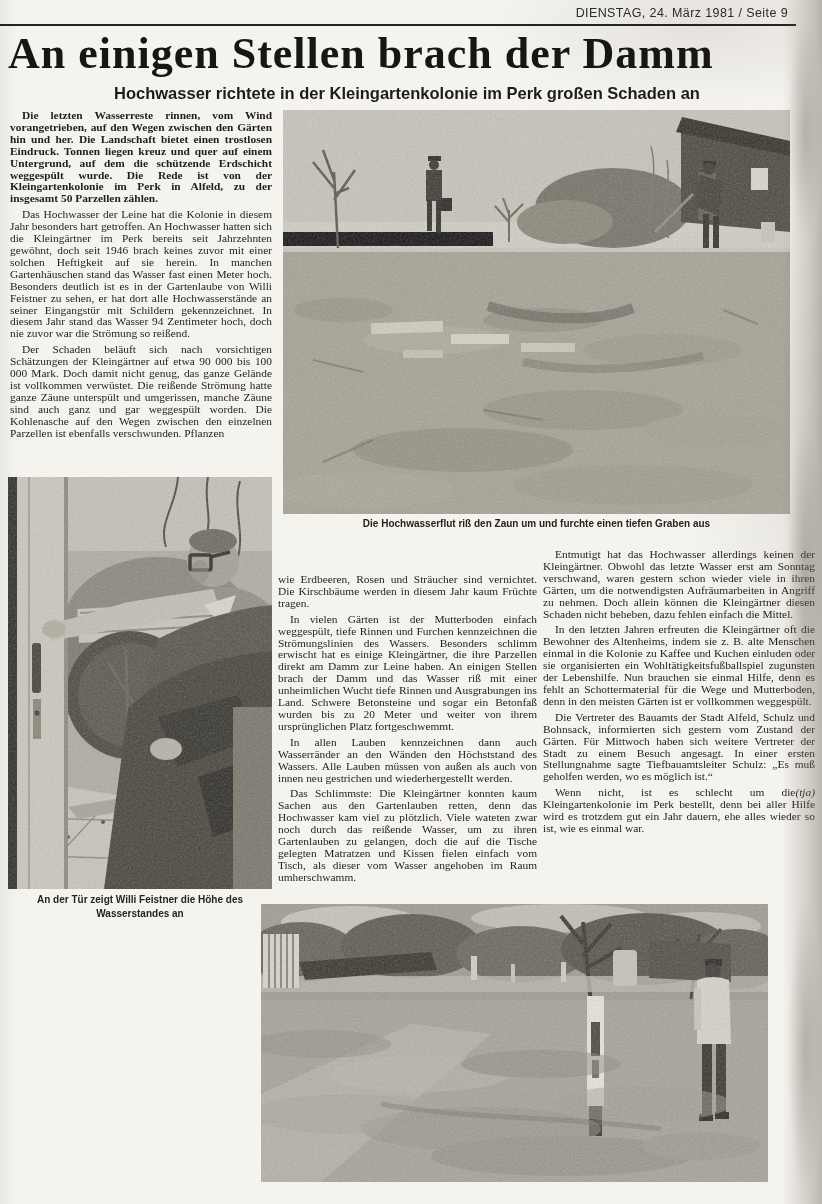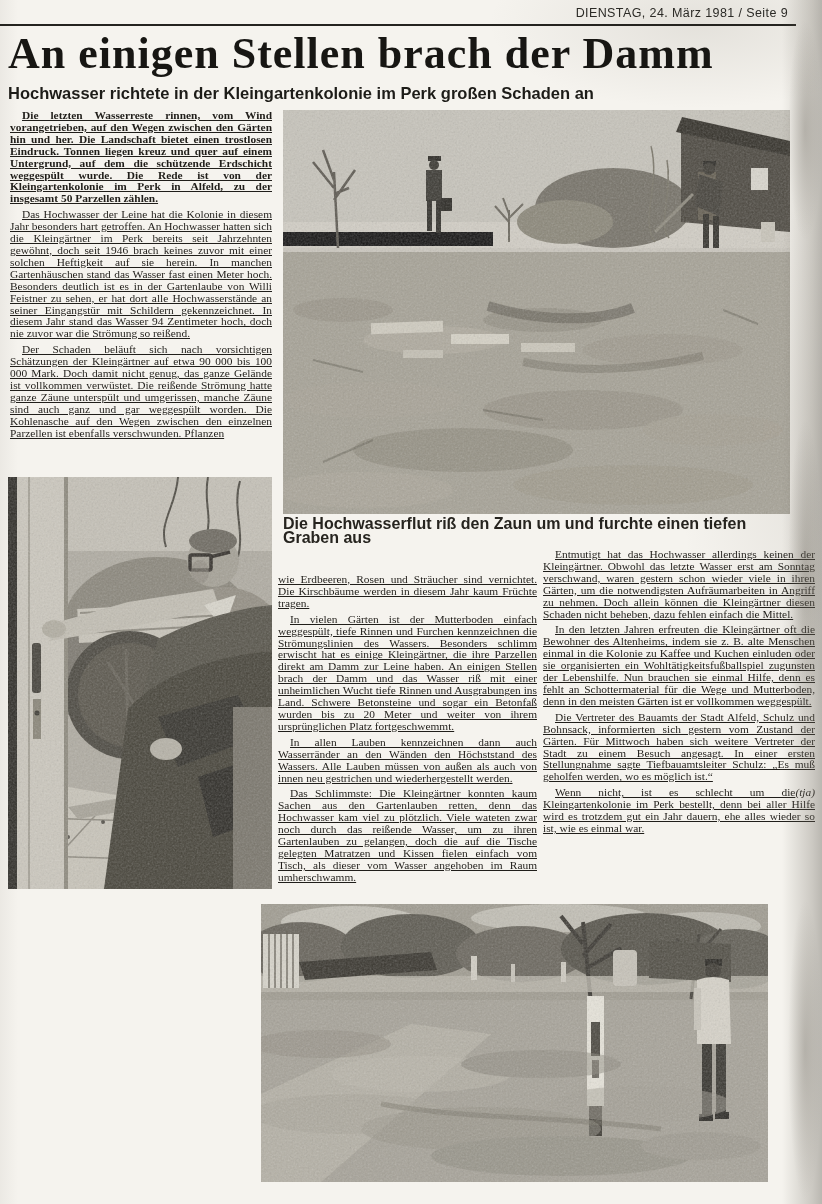--- a/index.html
+++ b/index.html
@@ -15,31 +15,31 @@
   .edge-right{position:absolute;top:0;right:0;width:40px;height:100%;
     background:linear-gradient(to right, rgba(0,0,0,0), rgba(110,105,95,0.30) 75%, rgba(90,86,78,0.38));}
   .edge-blotch{position:absolute;right:0;width:34px;
     background:radial-gradient(closest-side, rgba(95,90,80,0.28), rgba(0,0,0,0));}
   .dateline{position:absolute;top:6px;right:34px;font-family:"Liberation Sans",sans-serif;
     font-size:12.5px;letter-spacing:.4px;color:#2b2a26;}
   .toprule{position:absolute;top:24px;left:0;width:796px;height:2px;background:#24231f;}
   .headline{position:absolute;top:29px;left:8px;width:782px;
     font-family:Liberation Serif, serif;font-weight:bold;font-size:44px;line-height:50px;
     letter-spacing:1px;color:#171613;}
-  .subheadline{position:absolute;top:84px;left:8px;width:782px;text-align:left;
+  .subheadline{position:absolute;top:84px;left:16px;width:782px;text-align:center;
     font-family:"Liberation Sans",sans-serif;font-weight:bold;font-size:16.5px;color:#1d1c18;}
   .col{position:absolute;text-align:justify;font-size:11.4px;line-height:11.9px;
     color:#201e1a;-webkit-hyphens:auto;hyphens:auto;}
-  .col p{margin:0 0 4px 0;text-indent:12px;text-decoration:underline;}
+  .col p{margin:0 0 4px 0;text-indent:12px;}
   .col p.cont{text-indent:0;}
   .col p.lead{font-weight:bold;}
   .col p.last{position:relative;}
   .byline{font-style:italic;white-space:nowrap;float:right;text-indent:0;}
-  .caption{position:absolute;text-align:left;font-family:"Liberation Sans",sans-serif;
-    font-weight:bold;font-size:16px;line-height:13.5px;color:#26241f;}
+  .caption{position:absolute;text-align:center;font-family:"Liberation Sans",sans-serif;
+    font-weight:bold;font-size:10px;line-height:13.5px;color:#26241f;}
   .photo{position:absolute;overflow:hidden;background:#b2aea4;}
   .photo svg{display:block;width:100%;height:100%;}
 </style>
 </head>
 <body>
 
 <div class="page">
 
   <div class="dateline">DIENSTAG, 24. März 1981 / Seite 9</div>
   <div class="toprule"></div>
@@ -177,20 +177,21 @@
         <path d="M150,162 C192,140 240,130 264,128 L264,182 C212,186 162,202 132,226 Z" fill="#57544a"></path>
         <path d="M120,232 C152,198 202,180 264,174 L264,412 L96,412 Z" fill="#47443a"></path>
         <polygon points="150,240 230,218 250,260 170,290" fill="#36342e"></polygon>
         <ellipse cx="158" cy="272" rx="16" ry="11" fill="#b6b2a7"></ellipse>
         <polygon points="190,300 250,280 262,340 205,360" fill="#2f2d28"></polygon>
         <rect x="225" y="230" width="39" height="182" fill="#7a766c"></rect>
       </g>
       <rect x="0" y="0" width="264" height="412" filter="url(#gr2)" opacity="0.30"></rect>
     </svg>
   </div>
+  <div class="caption" style="left:8px;top:893px;width:264px;">An der Tür zeigt Willi Feistner die Höhe des Wasserstandes an</div>
 
   <div class="col" style="left:278px;top:574px;width:259px;">
     <p class="cont">wie Erdbeeren, Rosen und Sträucher sind vernichtet. Die Kirschbäume werden in diesem Jahr kaum Früchte tragen.</p>
     <p>In vielen Gärten ist der Mutterboden einfach weggespült, tiefe Rinnen und Furchen kennzeichnen die Strömungslinien des Wassers. Besonders schlimm erwischt hat es einige Kleingärtner, die ihre Parzellen direkt am Damm zur Leine haben. An einigen Stellen brach der Damm und das Wasser riß mit einer unheimlichen Wucht tiefe Rinnen und Ausgrabungen ins Land. Schwere Betonsteine und sogar ein Betonfaß wurden bis zu 20 Meter und weiter von ihrem ursprünglichen Platz fortgeschwemmt.</p>
     <p>In allen Lauben kennzeichnen dann auch Wasserränder an den Wänden den Höchststand des Wassers. Alle Lauben müssen von außen als auch von innen neu gestrichen und wiederhergestellt werden.</p>
     <p>Das Schlimmste: Die Kleingärtner konnten kaum Sachen aus den Gartenlauben retten, denn das Hochwasser kam viel zu plötzlich. Viele wateten zwar noch durch das reißende Wasser, um zu ihren Gartenlauben zu gelangen, doch die auf die Tische gelegten Matratzen und Kissen fielen einfach vom Tisch, als dieser vom Wasser angehoben im Raum umherschwamm.</p>
   </div>
 
   <div class="col" style="left:543px;top:549px;width:272px;">
     <p>Entmutigt hat das Hochwasser allerdings keinen der Kleingärtner. Obwohl das letzte Wasser erst am Sonntag verschwand, waren gestern schon wieder viele in ihren Gärten, um die notwendigsten Aufräumarbeiten in Angriff zu nehmen. Doch allein können die Kleingärtner diesen Schaden nicht beheben, dazu fehlen einfach die Mittel.</p>

